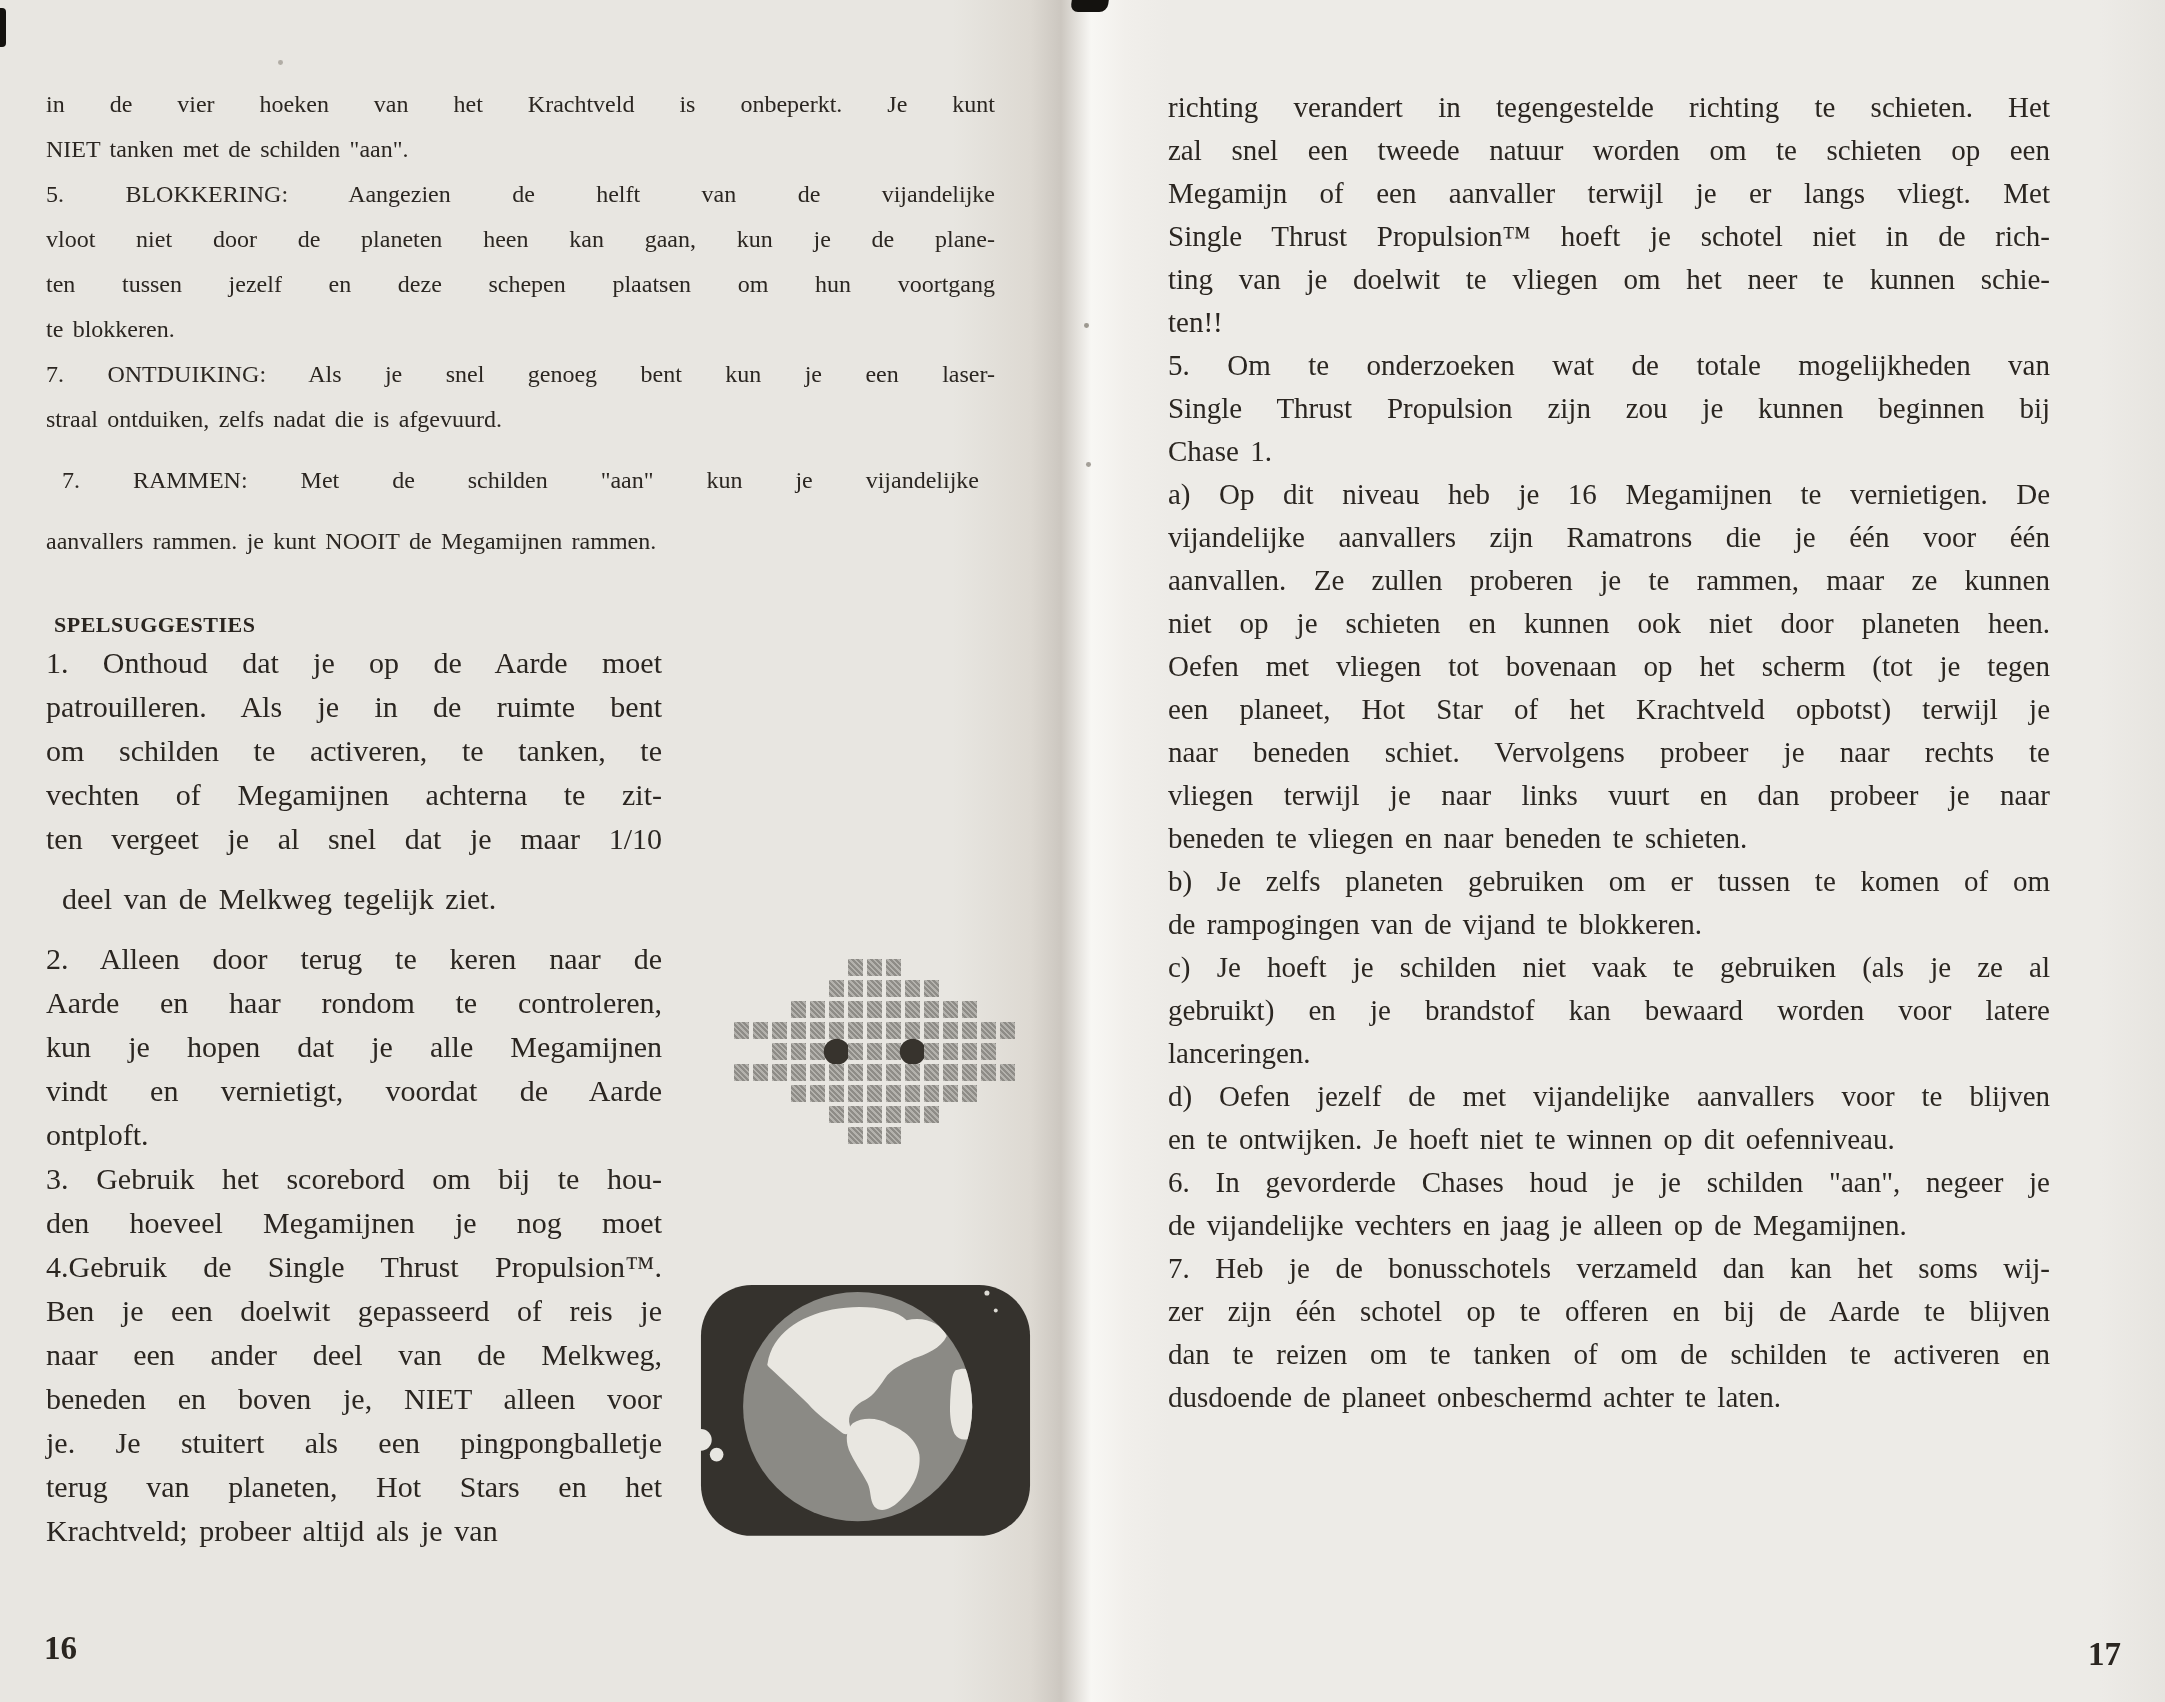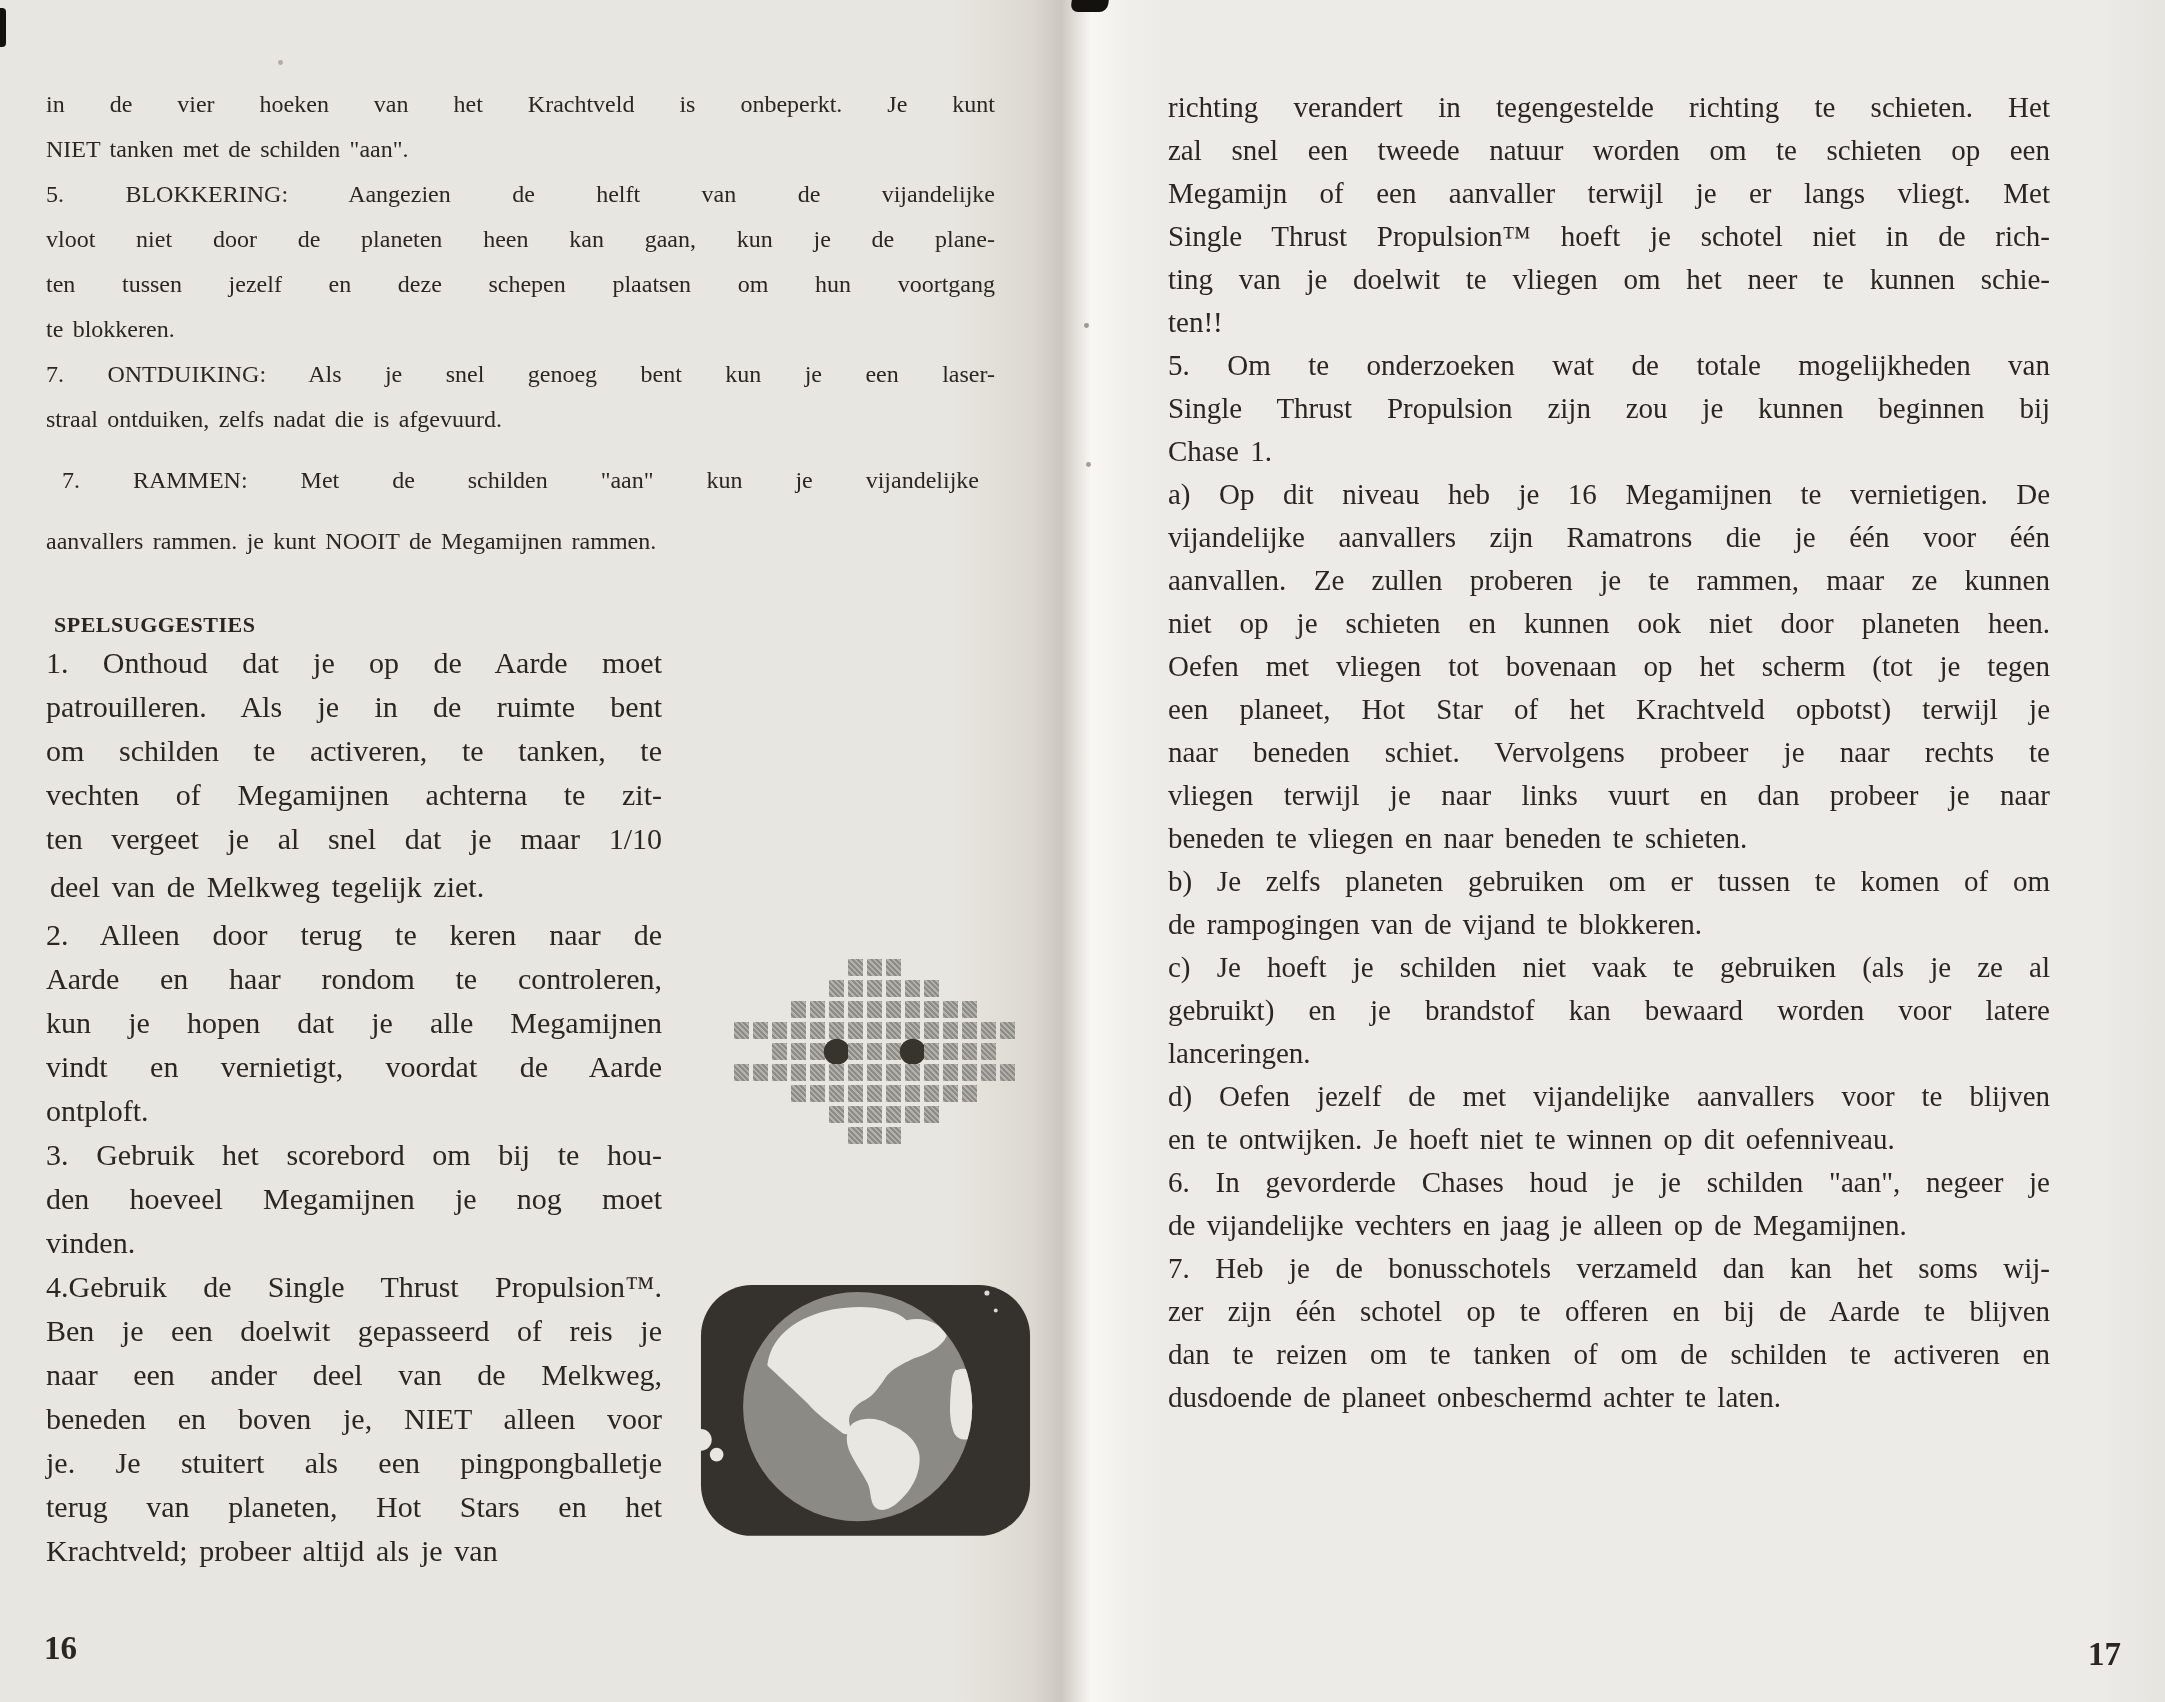--- a/index.html
+++ b/index.html
@@ -77,29 +77,28 @@
       </div>
 
     <h2 class="heading">SPELSUGGESTIES</h2>
 
     <div class="block narrow">
         <p class="line just" style="margin:0">1. Onthoud dat je op de Aarde moet</p>
         <p class="line just" style="margin:0">patrouilleren. Als je in de ruimte bent</p>
         <p class="line just" style="margin:0">om schilden te activeren, te tanken, te</p>
         <p class="line just" style="margin:0">vechten of Megamijnen achterna te zit-</p>
         <p class="line just" style="margin:0">ten vergeet je al snel dat je maar 1/10</p>
-        <p class="line" style="margin:4px">deel van de Melkweg tegelijk ziet.</p>
+        <p class="line" style="margin:16px">deel van de Melkweg tegelijk ziet.</p>
         <p class="line just" style="margin:0">2. Alleen door terug te keren naar de</p>
         <p class="line just" style="margin:0">Aarde en haar rondom te controleren,</p>
         <p class="line just" style="margin:0">kun je hopen dat je alle Megamijnen</p>
         <p class="line just" style="margin:0">vindt en vernietigt, voordat de Aarde</p>
         <p class="line" style="margin:0">ontploft.</p>
         <p class="line just" style="margin:0">3. Gebruik het scorebord om bij te hou-</p>
         <p class="line just" style="margin:0">den hoeveel Megamijnen je nog moet</p>
-        <p class="line" style="margin:0">vinden.</p>
         <p class="line just" style="margin:0">4.Gebruik de Single Thrust Propulsion™.</p>
         <p class="line just" style="margin:0">Ben je een doelwit gepasseerd of reis je</p>
         <p class="line just" style="margin:0">naar een ander deel van de Melkweg,</p>
         <p class="line just" style="margin:0">beneden en boven je, NIET alleen voor</p>
         <p class="line just" style="margin:0">je. Je stuitert als een pingpongballetje</p>
         <p class="line just" style="margin:0">terug van planeten, Hot Stars en het</p>
         <p class="line" style="margin:0">Krachtveld; probeer altijd als je van</p>
       </div>
 
     <div class="sprite">

